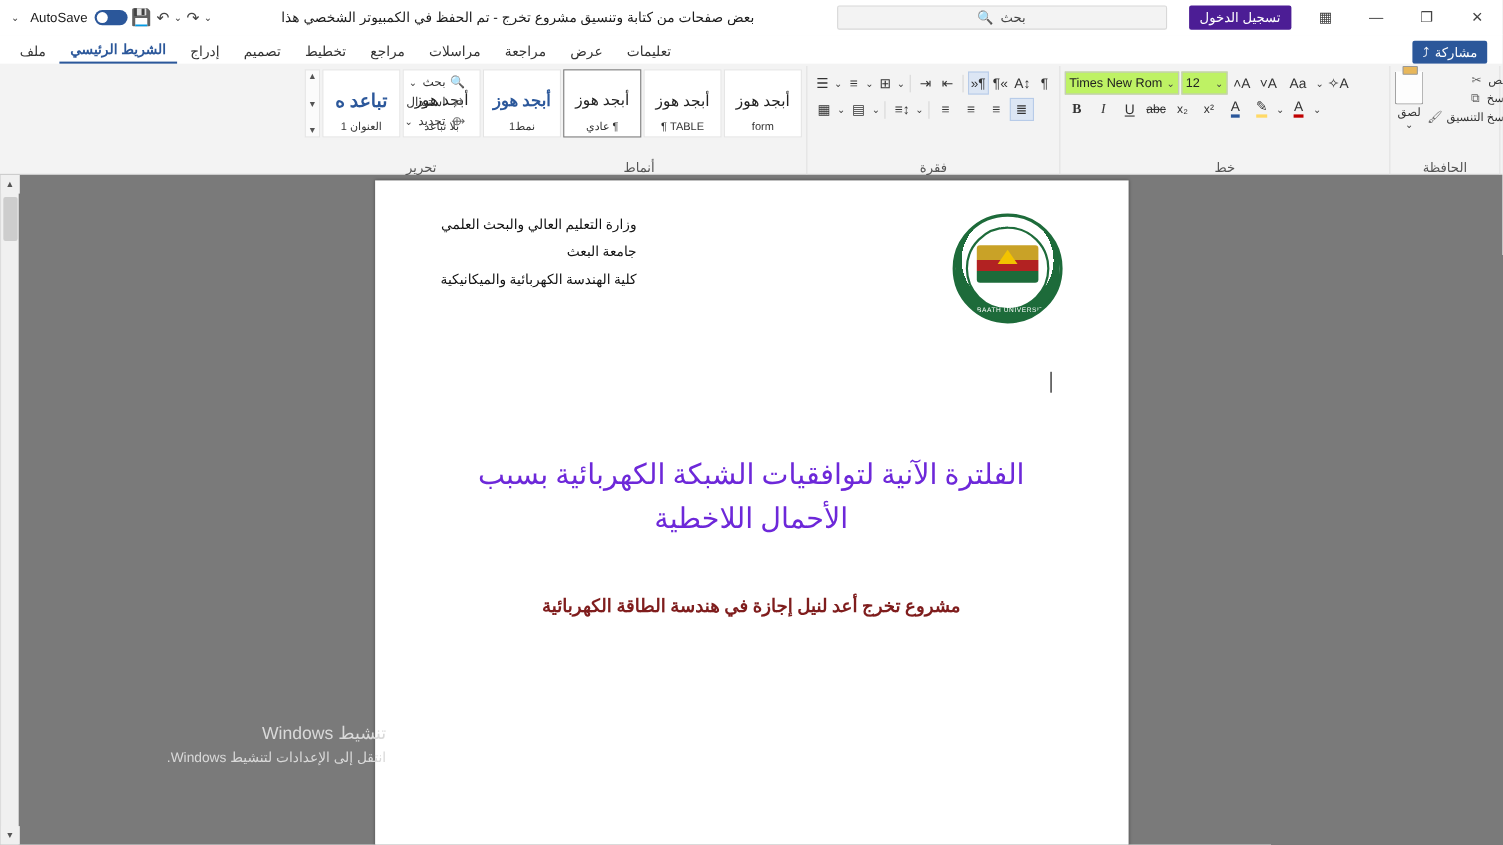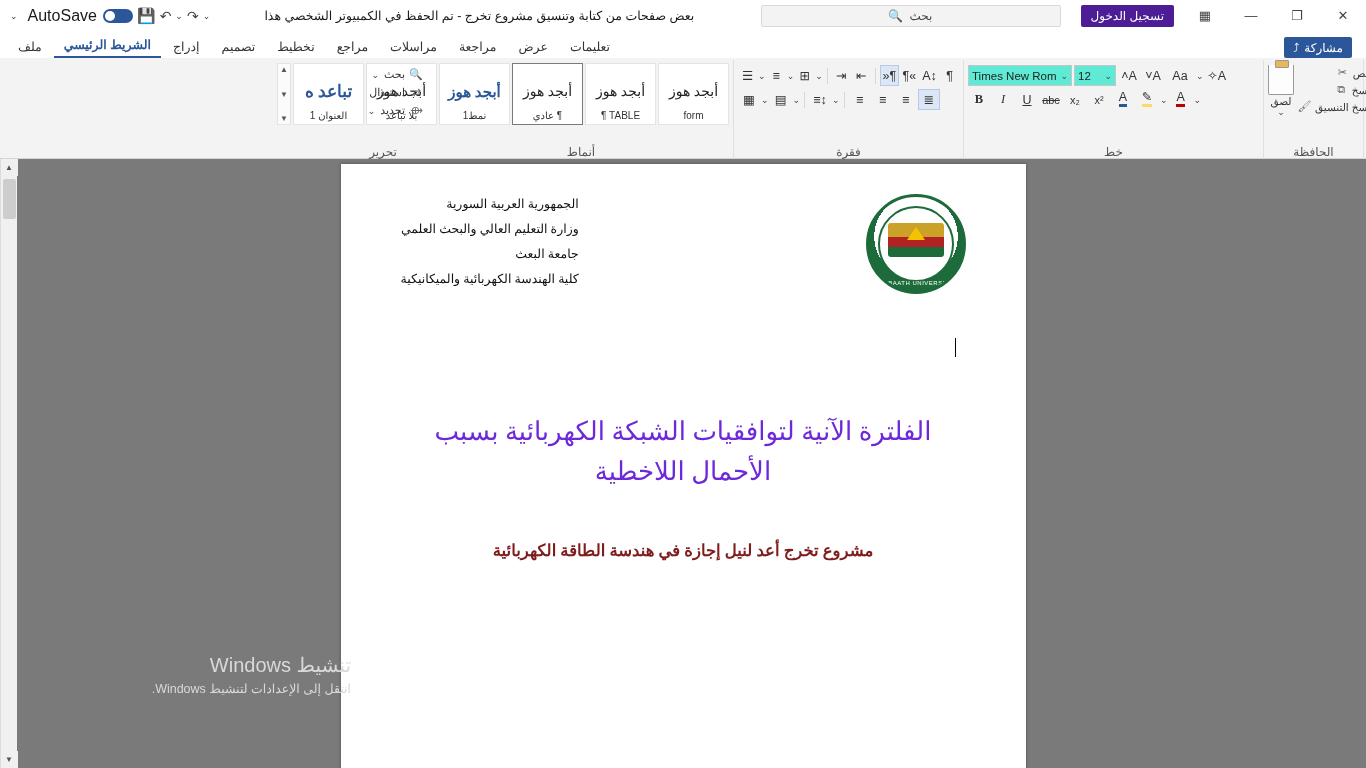--- a/index.html
+++ b/index.html
@@ -70,21 +70,21 @@
   .tb-right {
     display: flex; align-items: center; gap: 4px;
     padding-left: 10px;
   }
   .ic {
     display: inline-flex; align-items: center; justify-content: center;
     color: #444;
   }
   .autosave {
     display: flex; align-items: center; gap: 6px;
-    font-size: 16px; color: #1a1a1a;
+    font-size: 12px; color: #1a1a1a;
     padding-left: 6px;
   }
   .toggle {
     width: 30px; height: 14px; border-radius: 7px;
     background: #2b579a; position: relative;
   }
   .toggle::after {
     content: ""; position: absolute;
     width: 10px; height: 10px; border-radius: 50%;
     background: #fff; top: 2px; left: 2px;
@@ -185,21 +185,21 @@
     padding: 1px 2px;
     white-space: nowrap;
   }
   .mini-ic { width: 13px; height: 13px; display: inline-flex; align-items: center; justify-content: center; font-size: 11px; color: #666; }
 
   
   .font-grp { width: 300px; }
   .font-rows { display: flex; flex-direction: column; gap: 3px; width: 100%; padding-top: 2px; }
   .font-row { display: flex; flex-direction: row-reverse; align-items: center; gap: 2px; justify-content: flex-start; }
   .font-name-box, .font-size-box {
-    height: 21px; background: #5eead4; border: 1px solid #c6c6c6;
+    height: 21px; background: #bef264; border: 1px solid #c6c6c6;
     display: flex; align-items: center; justify-content: space-between;
     font-size: 11.5px; color: #222; padding: 0 3px;
     direction: ltr;
   }
   .font-name-box { width: 104px; }
   .font-size-box { width: 42px; }
   .btn-ic {
     width: 22px; height: 21px;
     display: flex; align-items: center; justify-content: center;
     font-size: 12.5px; color: #333;
@@ -408,21 +408,21 @@
   .wm-en { font-size: 19px; letter-spacing: 1px; margin-top: 2px; }
 
   
   .activation {
     position: absolute;
     left: auto; right: 1015px; bottom: 72px;
     text-align: right;
     color: #d9d9d9;
     width: 300px;
   }
-  .act-title { font-size: 20px; }
+  .act-title { font-size: 16px; }
   .act-sub { font-size: 12.5px; margin-top: 4px; }
 </style>
 </head>
 <body>
 
 <div class="app">
 
   <div class="titlebar">
     <div class="tb-left">
       <div class="win-btn">✕</div>
@@ -650,21 +650,20 @@
 
         <div class="letterhead">
           <div class="logo">
             <div class="inner"></div>
             <div class="emblem"></div>
             <div class="ring-top">جامعة البعث</div>
             <div class="yr">1979</div>
             <div class="ring-text">AL-BAATH UNIVERSITY</div>
           </div>
           <div class="lh-text">
-            <div>الجمهورية العربية السورية</div>
             <div>وزارة التعليم العالي والبحث العلمي</div>
             <div>جامعة البعث</div>
             <div>كلية الهندسة الكهربائية والميكانيكية</div>
           </div>
         </div>
 
         <div class="caret-line"><span></span></div>
 
         <div class="main-title-ar">الفلترة الآنية لتوافقيات الشبكة الكهربائية بسبب الأحمال اللاخطية</div>
         <div class="subtitle-ar">مشروع تخرج أعد لنيل إجازة في هندسة الطاقة الكهربائية</div>

